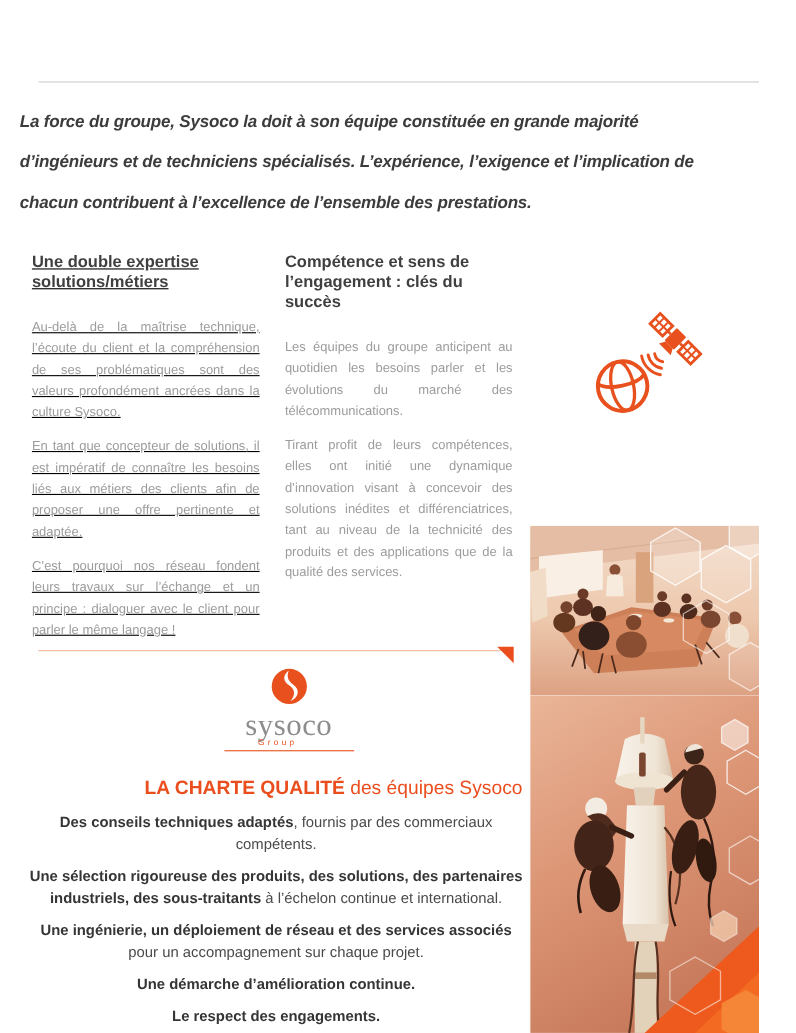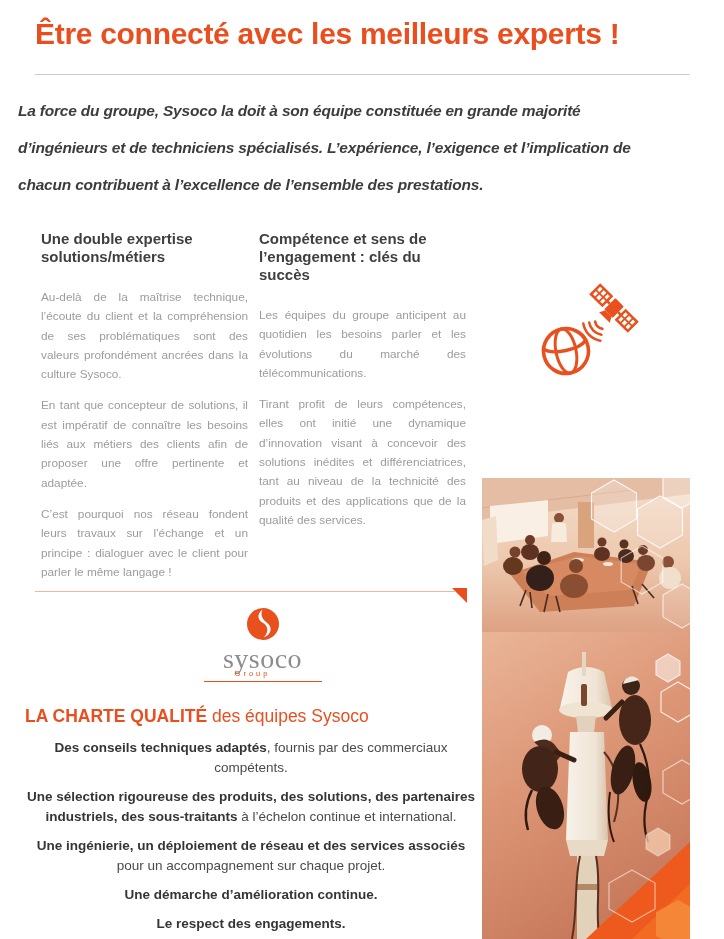--- a/index.html
+++ b/index.html
@@ -15,21 +15,21 @@
   }
   .top-divider{left:35px;top:74px;width:655px;height:1px;background:#cccccc;}
   
   .intro{
     left:18px;top:92px;width:642px;margin:0;
     font-style:italic;font-size:15.5px;line-height:37px;color:#3c3c3c;font-weight:bold;
     letter-spacing:-0.2px;
   }
   
   .col{top:230px;width:207px;}
-  .col-1{left:41px;}
+  .col-1{left:29px;text-decoration:underline;}
   .col-2{left:259px;}
   .col h2{
     margin:0 0 22px 0;font-size:15px;line-height:18px;color:#3f3f3f;font-weight:bold;
   }
   .col p{
     margin:0 0 12px 0;font-size:11.8px;line-height:19.3px;color:#9c9c9c;
     text-align:justify;text-justify:inter-word;
   }
   
   .sat-wrap{left:536px;top:282px;width:106px;height:100px;}
@@ -45,35 +45,34 @@
     font-family:"Liberation Serif",serif;font-size:28px;line-height:26px;color:#8d8d8d;
     letter-spacing:0.5px;margin-top:0;
   }
   .logo-sub{
     font-size:7.5px;line-height:8px;color:#e8511d;letter-spacing:3px;
     text-align:center;padding-right:20px;margin-top:-2px;
   }
   .logo-underline{height:1px;background:#e8511d;width:118px;margin:3px auto 0 auto;}
   
   .charte-title{
-    left:25px;top:706px;width:450px;text-align:left;
+    left:25px;top:706px;width:450px;text-align:right;
     font-size:17.5px;line-height:20px;color:#ea4e1e;
   }
   .ct-strong{font-weight:bold;}
   .charte-list{left:26px;top:738px;width:450px;text-align:center;}
   .charte-item{margin:0 0 9px 0;font-size:13.5px;line-height:20px;color:#4a4a4a;}
   .ci-strong{font-weight:bold;color:#353535;}
   .ci-rest{color:#4a4a4a;}
 </style>
 </head>
 <body>
 
 <div class="page">
 
-  <h1 class="abs h1">Être connecté avec les meilleurs experts !</h1>
 
   <div class="abs top-divider"></div>
 
   <p class="abs intro">La force du groupe, Sysoco la doit à son équipe constituée en grande majorité d’ingénieurs et de techniciens spécialisés. L’expérience, l’exigence et l’implication de chacun contribuent à l’excellence de l’ensemble des prestations.</p>
 
   <section class="abs col col-1">
     <h2>Une double expertise solutions/métiers</h2>
     <p>Au-delà de la maîtrise technique, l’écoute du client et la compréhension de ses problématiques sont des valeurs profondément ancrées dans la culture Sysoco.</p>
     <p>En tant que concepteur de solutions, il est impératif de connaître les besoins liés aux métiers des clients afin de proposer une offre pertinente et adaptée.</p>
     <p>C’est pourquoi nos réseau fondent leurs travaux sur l’échange et un principe : dialoguer avec le client pour parler le même langage !</p>

